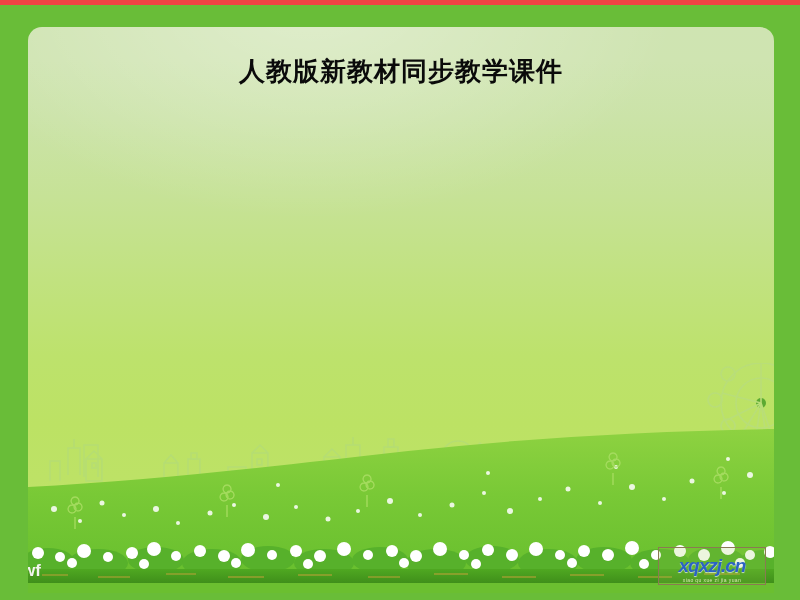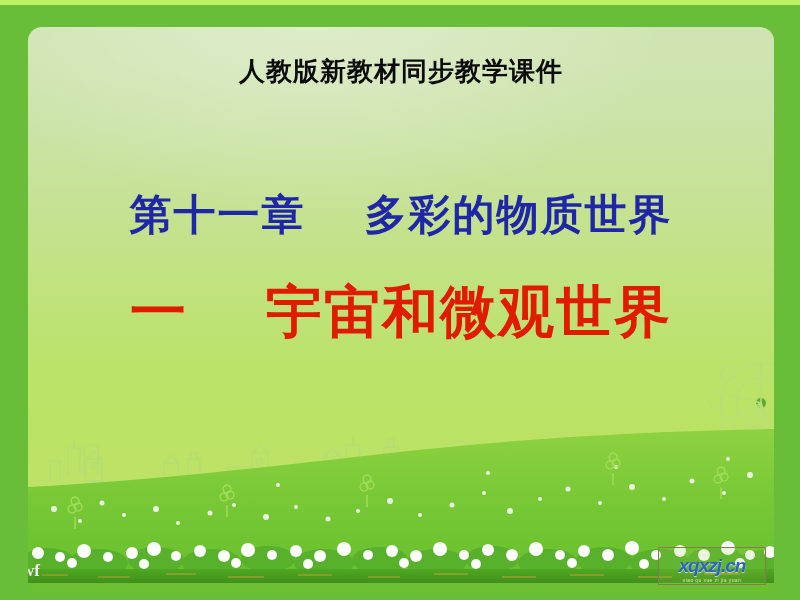--- a/index.html
+++ b/index.html
@@ -13,21 +13,21 @@
     height: 600px;
     overflow: hidden;
     font-family: "Liberation Serif", "DejaVu Serif", serif;
   }
 
   
   #slide {
     position: relative;
     width: 800px;
     height: 600px;
-    background: #bef264;
+    background: #ef4444;
     overflow: hidden;
   }
   #frame-border {
     position: absolute;
     left: 0;
     top: 5px;
     width: 800px;
     height: 595px;
     background: #69bd38;
   }
@@ -106,21 +106,21 @@
     color: #e01b00;
     letter-spacing: 2px;
   }
   #section-title .gap { display:inline-block; width: 46px; }
 
   
   #watermark-left {
     position: absolute;
     left: -6px;
     bottom: 12px;
-    font-family: Liberation Serif, serif;
+    font-family: Liberation Sans, sans-serif;
     font-size: 17px;
     font-weight: bold;
     color: #f2f5ee;
     text-shadow: 0 1px 0 rgba(90,120,40,0.45);
     letter-spacing: 0px;
   }
   #watermark-logo {
     position: absolute;
     right: 8px;
     bottom: 8px;
@@ -383,31 +383,21 @@
             <line x1="610" y1="214" x2="644" y2="214"></line>
             <line x1="676" y1="211" x2="712" y2="211"></line>
           </g>
           <rect x="0" y="220" width="746" height="10" fill="#6bbf30"></rect>
         </g>
       </svg>
     </div>
 
     <div class="txt" id="header-title">人教版新教材同步教学课件</div>
 
-    <div class="txt" id="chapter-title">
-      <span>第十一章</span>
-      <span class="gap"></span>
-      <span>多彩的物质世界</span>
-    </div>
-
-    <div class="txt" id="section-title">
-      <span>一</span>
-      <span class="gap"></span>
-      <span>宇宙和微观世界</span>
-    </div>
+
 
     <div id="watermark-left">wf</div>
 
     <div id="watermark-logo">
       <span id="watermark-logo-text">xqxzj.cn</span>
       <span id="watermark-logo-sub">xiao qu xue zi jia yuan</span>
     </div>
 
   </div>
 </div>

